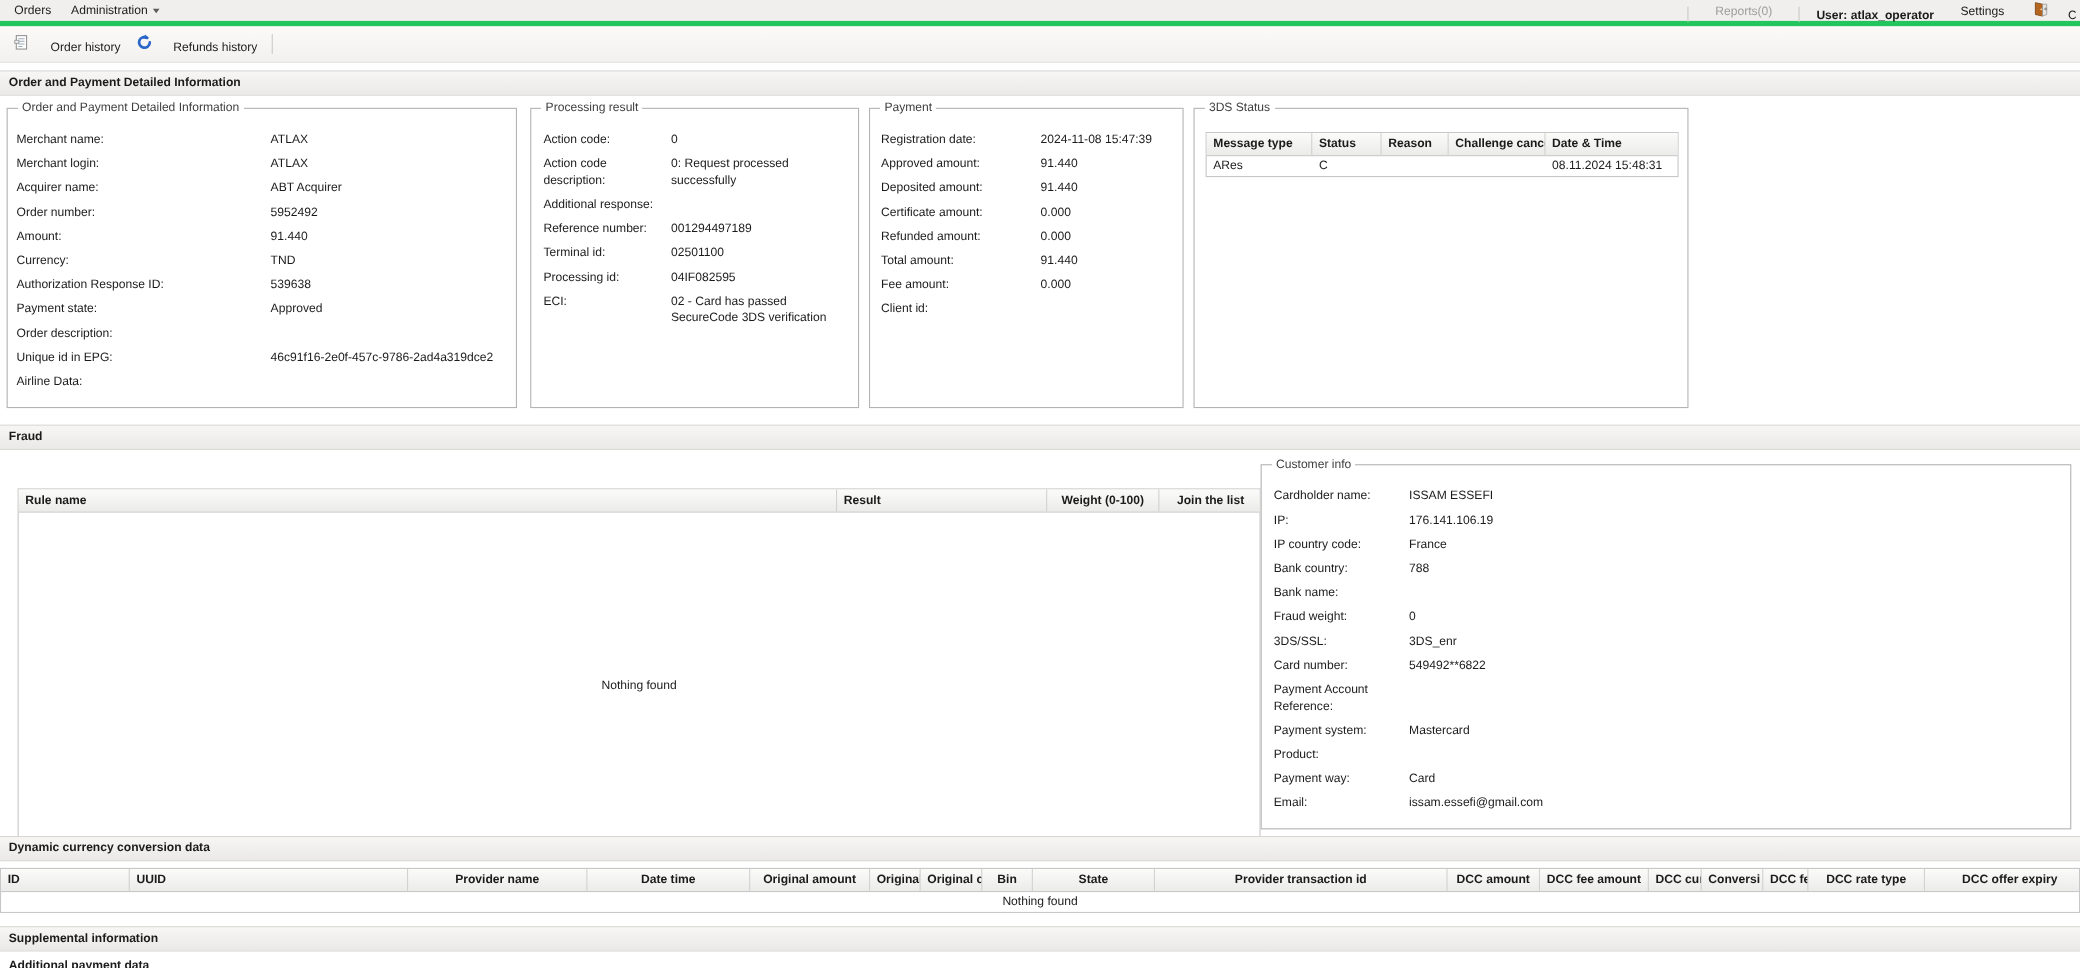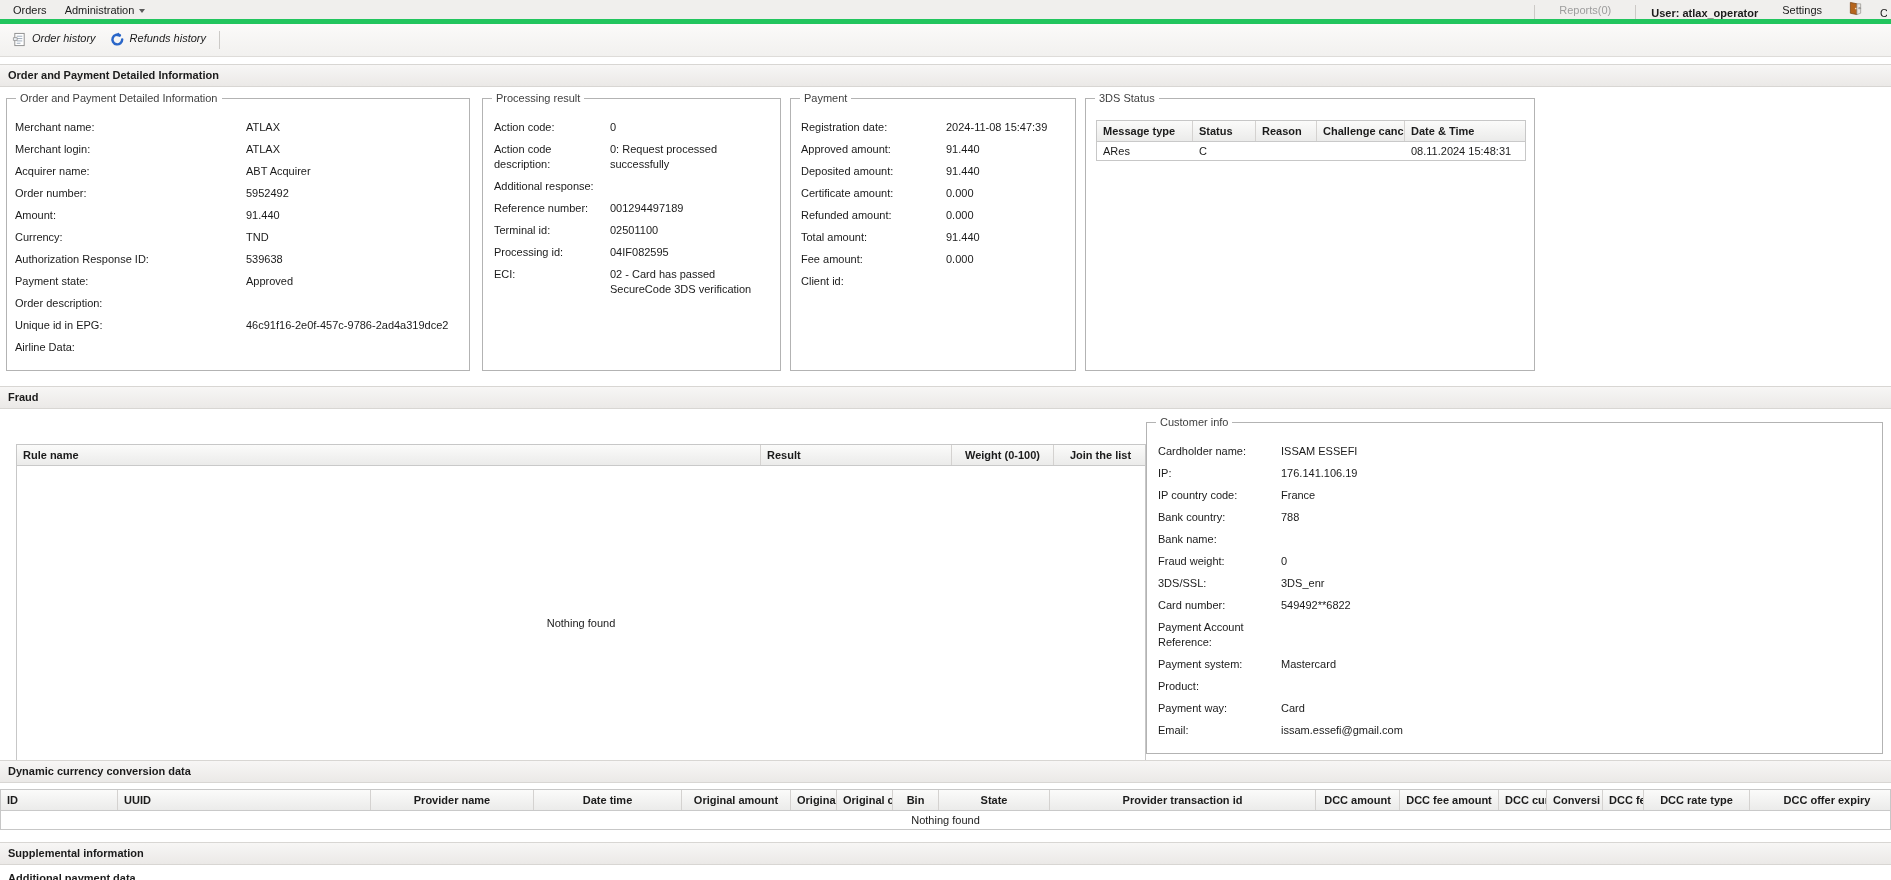--- a/index.html
+++ b/index.html
@@ -29,21 +29,21 @@
   .user-label { font-weight:bold; }
   .exit-btn { display:flex; align-items:center; padding:1px 2px; }
   .clip-letter { display:inline-block; width:7px; overflow:hidden; white-space:nowrap; }
   
   .toolbar {
     position:absolute; top:24px; left:0; right:0; height:33px;
     background:linear-gradient(#fbfaf9,#f2f1ef);
     border-bottom:1px solid #dedcd9;
     display:flex; align-items:center; padding:0 5px;
   }
-  .tool-btn { display:flex; align-items:flex-start; gap:5px; padding:4px 7px; white-space:nowrap;font-style:italic; }
+  .tool-btn { display:flex; align-items:flex-end; gap:19px; padding:4px 7px; white-space:nowrap; }
   .tool-sep { width:1px; height:18px; background:#cccac7; margin-left:6px; }
   
   .section-bar {
     position:absolute; left:0; right:0; height:23px; line-height:21px;
     padding-left:8px; font-weight:bold;
     background:linear-gradient(#f7f6f5,#ebe9e7);
     border-top:1px solid #d8d6d3; border-bottom:1px solid #d8d6d3;
   }
   
   fieldset.fs {

